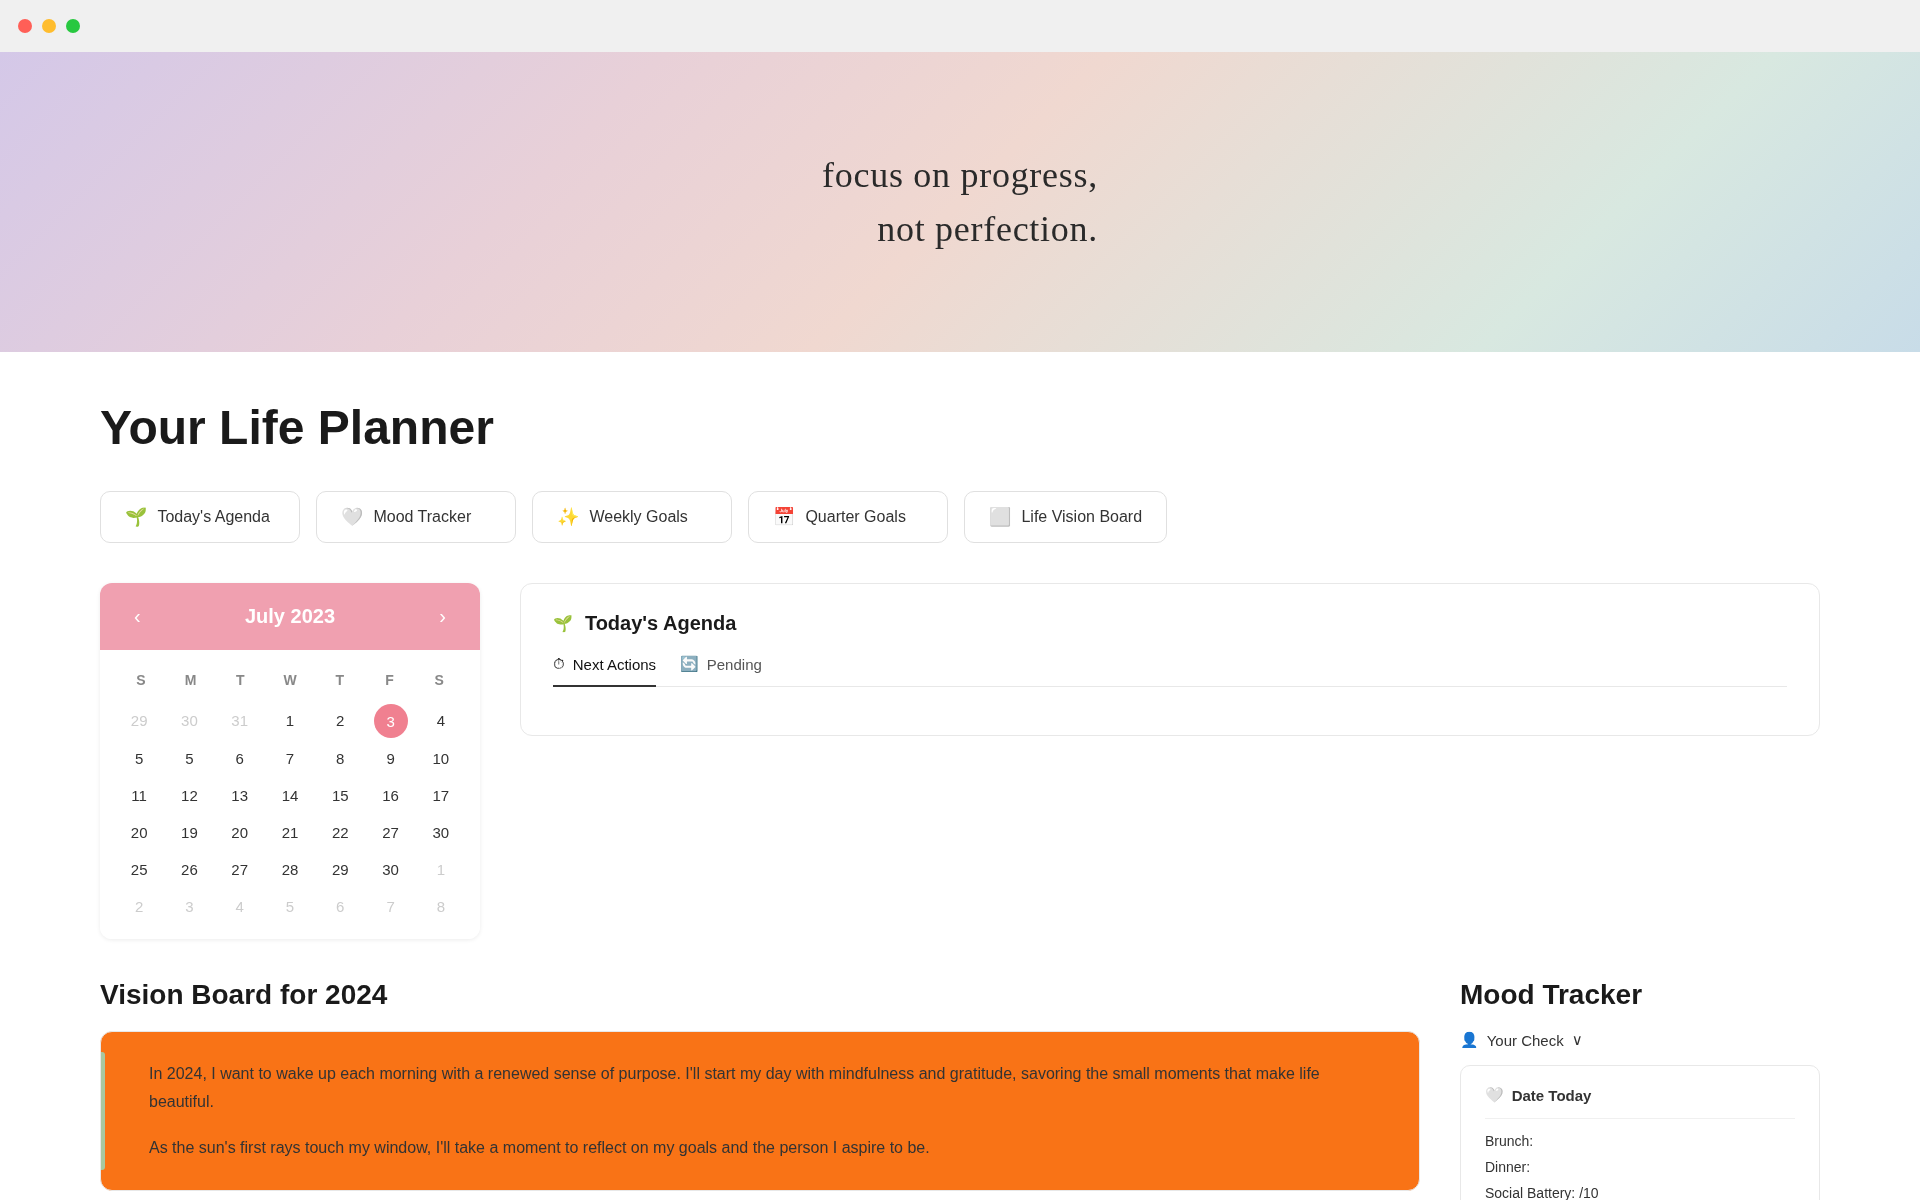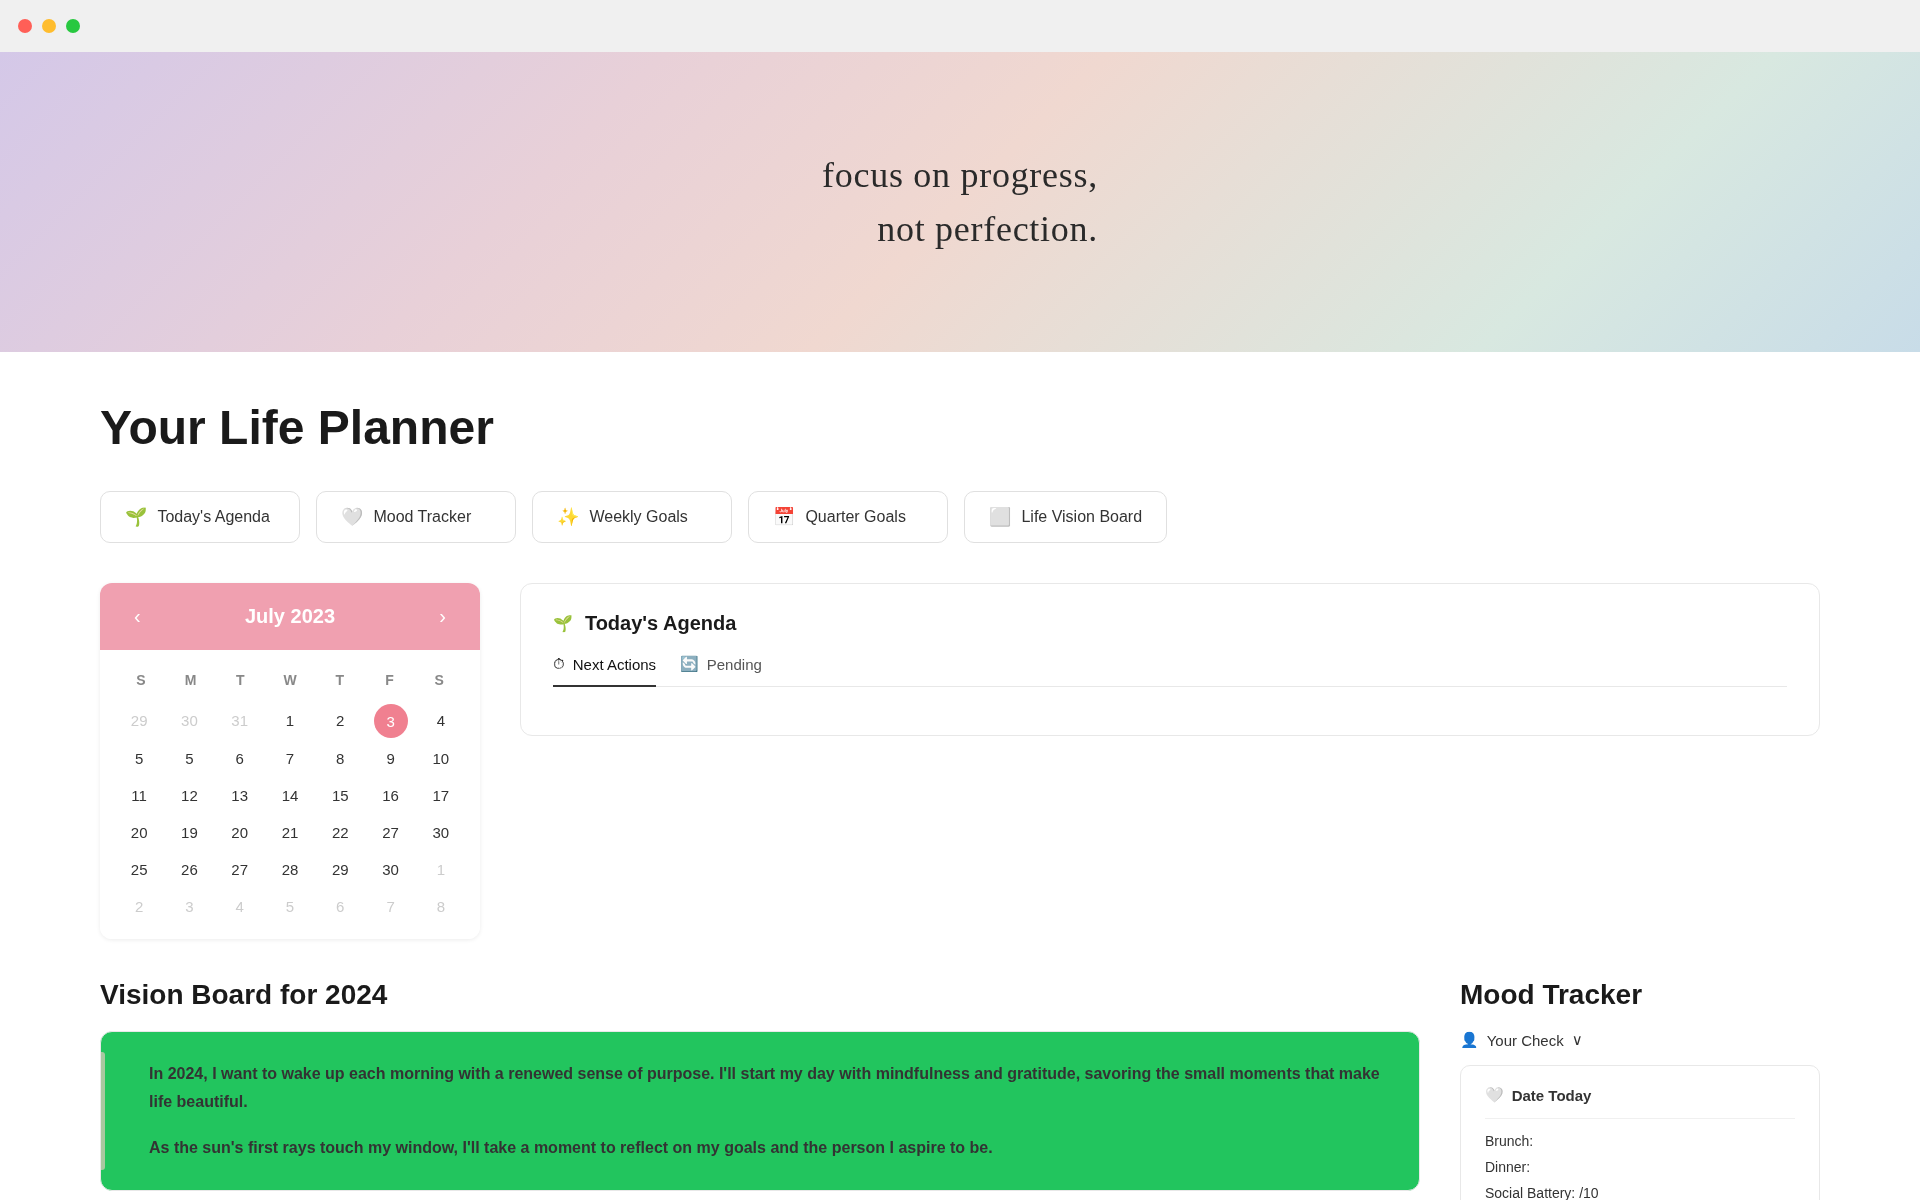--- a/index.html
+++ b/index.html
@@ -204,23 +204,22 @@
     .section-title {
       font-size: 28px;
       font-weight: 600;
       color: #1a1a1a;
       margin-bottom: 20px;
     }
     .vision-card {
       border: 1.5px solid #e8e8e8;
       border-radius: 12px;
       padding: 28px 32px;
-      background: #22c55e;
+      background: #f97316;
       position: relative;
-      font-weight: bold;
     }
     .vision-accent {
       position: absolute;
       left: 0;
       top: 20px;
       bottom: 20px;
       width: 4px;
       background: #a8c8a0;
       border-radius: 0 3px 3px 0;
     }

